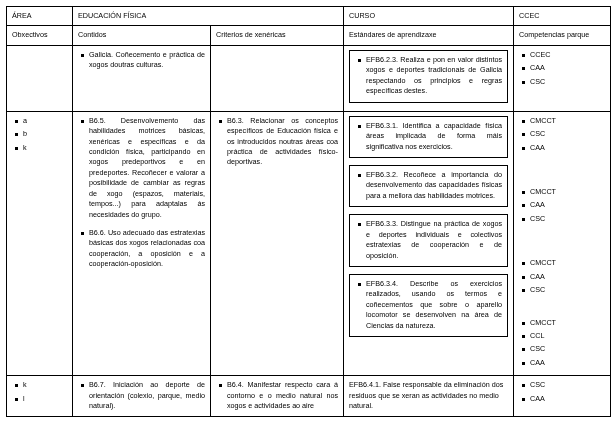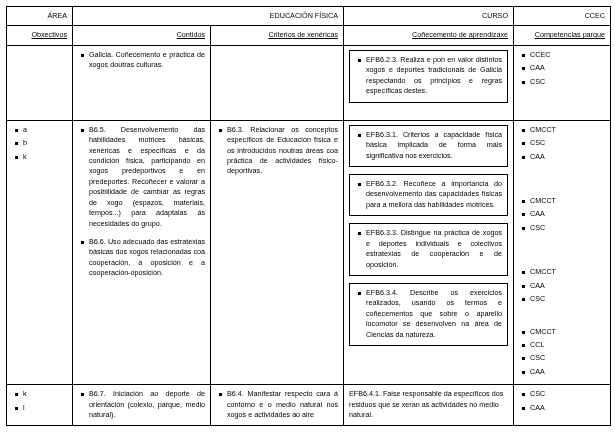--- a/index.html
+++ b/index.html
@@ -28,31 +28,30 @@
   }
   table.curric td, table.curric th {
     border: 1px solid #000000;
     vertical-align: top;
     padding: 4px 5px 4px 5px;
     font-size: 7.2px;
     line-height: 1.45;
     font-weight: normal;
   }
   .hdr-top td {
-    text-align: right;
+    text-align: left;
     font-size: 7.6px;
     padding-top: 4px;
     padding-bottom: 4px;
   }
   .hdr-sub td {
-    text-align: right;
+    text-align: left;
     font-size: 7.4px;
     padding-top: 5px;
     padding-bottom: 5px;
-    text-decoration: underline;
   }
   .c1 { width: 66px; }
   .c2 { width: 138px; }
   .c3 { width: 133px; }
   .c4 { width: 170px; }
   .c5 { width: 97px; }
 
   ul.bl {
     margin: 0;
     padding: 0 0 0 11px;
@@ -73,21 +72,21 @@
     width: 3px;
     height: 3px;
     background: #000;
   }
   ul.bl.tight > li { margin-bottom: 3px; }
   .std-block {
     border: 1px solid #000000;
     padding: 4px 5px 5px 5px;
     margin-bottom: 7px;
   }
-  .std-block:last-child { margin-bottom: 13px; }
+  .std-block:last-child { margin-bottom: 4px; }
   .std-block ul.bl > li { margin-bottom: 0; }
   .plain-std { padding-top: 1px; }
   .comp ul.bl > li { margin-bottom: 3px; }
   .tj { text-align: justify; }
 </style>
 </head>
 <body>
 
 <div class="page">
 
@@ -103,21 +102,21 @@
       <tr class="hdr-top">
         <td>ÁREA</td>
         <td colspan="2">EDUCACIÓN FÍSICA</td>
         <td>CURSO</td>
         <td>CCEC</td>
       </tr>
       <tr class="hdr-sub">
         <td>Obxectivos</td>
         <td>Contidos</td>
         <td>Criterios de xenéricas</td>
-        <td>Coñecemento de aprendizaxe</td>
+        <td>Estándares de aprendizaxe</td>
         <td>Competencias parque</td>
       </tr>
 
       <tr>
         <td>
           <ul class="bl tight"></ul>
         </td>
         <td>
           <ul class="bl">
             <li>Galicia. Coñecemento e práctica de xogos doutras culturas.</li>
@@ -155,21 +154,21 @@
           </ul>
         </td>
         <td>
           <ul class="bl">
             <li>B6.3. Relacionar os conceptos específicos de Educación física e os introducidos noutras áreas coa práctica de actividades físico-deportivas.</li>
           </ul>
         </td>
         <td>
           <div class="std-block">
             <ul class="bl">
-              <li>EFB6.3.1. Criterios a capacidade física básica implicada de forma máis significativa nos exercicios.</li>
+              <li>EFB6.3.1. Identifica a capacidade física áreas implicada de forma máis significativa nos exercicios.</li>
             </ul>
           </div>
           <div class="std-block">
             <ul class="bl">
               <li>EFB6.3.2. Recoñece a importancia do desenvolvemento das capacidades físicas para a mellora das habilidades motrices.</li>
             </ul>
           </div>
           <div class="std-block">
             <ul class="bl">
               <li>EFB6.3.3. Distingue na práctica de xogos e deportes individuais e colectivos estratexias de cooperación e de oposición.</li>
@@ -220,21 +219,21 @@
           <ul class="bl">
             <li>B6.7. Iniciación ao deporte de orientación (colexio, parque, medio natural).</li>
           </ul>
         </td>
         <td>
           <ul class="bl">
             <li>B6.4. Manifestar respecto cara á contorno e o medio natural nos xogos e actividades ao aire</li>
           </ul>
         </td>
         <td class="plain-std">
-          <span>EFB6.4.1. Faise responsable da específicos dos residuos que se xeran as actividades no medio natural.</span>
+          <span>EFB6.4.1. Faise responsable da eliminación dos residuos que se xeran as actividades no medio natural.</span>
         </td>
         <td class="comp">
           <ul class="bl">
             <li>CSC</li>
             <li>CAA</li>
           </ul>
         </td>
       </tr>
     </tbody>
   </table>

